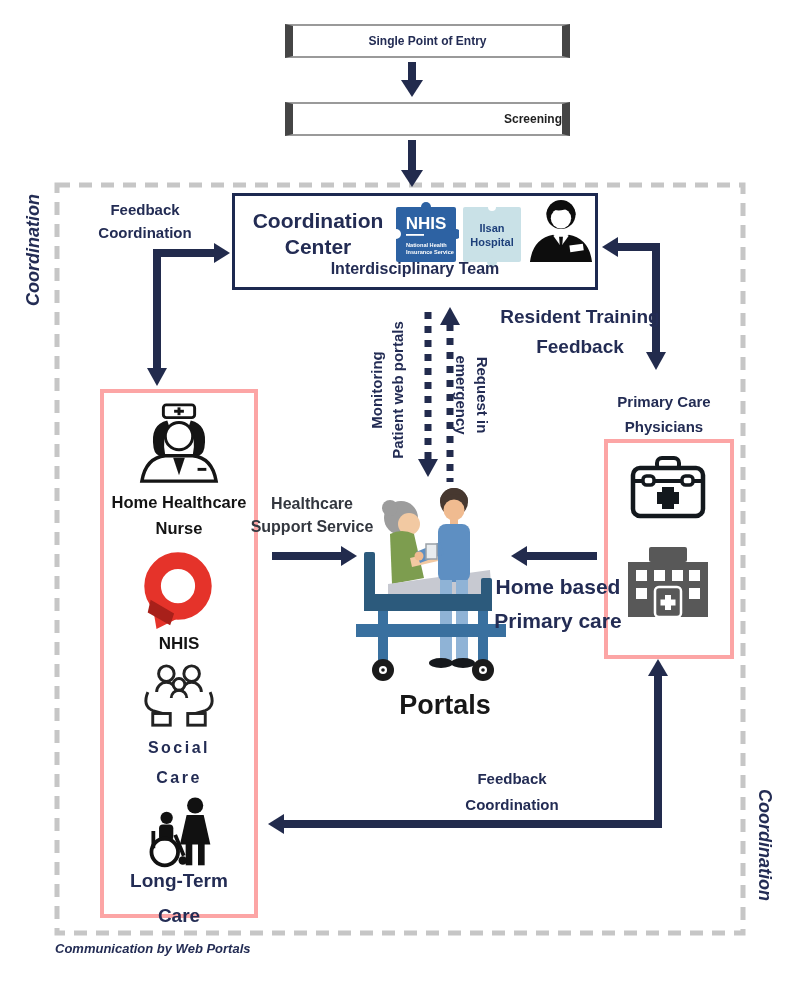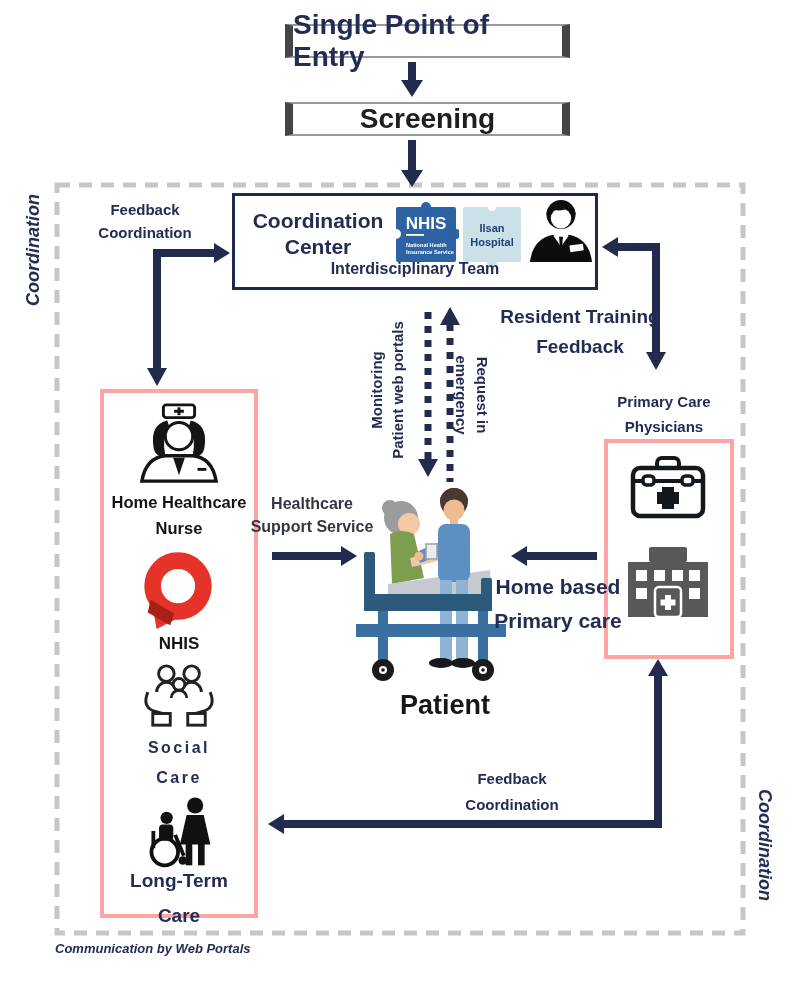--- a/index.html
+++ b/index.html
@@ -7,21 +7,21 @@
           font-family:"Liberation Sans",sans-serif;}
   .abs{position:absolute;}
   .lbl{position:absolute;font-weight:bold;text-align:center;color:#232c54;z-index:3;}
   .overlay{position:absolute;left:0;top:0;z-index:1;pointer-events:none;}
   .overlay line,.overlay path{stroke:#222b4d;}
   .overlay polygon{fill:#222b4d;}
   .proc{position:absolute;left:285px;width:269px;height:30px;background:#fff;z-index:3;
         border-top:2px solid #9a9a9a;border-bottom:2px solid #9a9a9a;
         border-left:8px solid #454545;border-right:8px solid #454545;
         display:flex;align-items:center;justify-content:center;
-        font-size:28px;font-weight:bold;}
+        font-size:12px;font-weight:bold;}
   .cc-box{position:absolute;left:232px;top:193px;width:360px;height:91px;background:#fff;
           border:3px solid #1d2950;z-index:2;}
   .svc-box{position:absolute;background:#fff;border:4px solid #fca5a5;z-index:2;}
   .rot{display:flex;align-items:center;justify-content:center;}
   .two-line{white-space:pre-line;}
 </style>
 </head>
 <body>
 
 <div class="canvas">
@@ -74,21 +74,21 @@
     <g>
       <path d="M 658 676 L 658 824 L 284 824" fill="none" stroke-width="8"></path>
       <polygon points="648,676 668,676 658,659"></polygon>
       <polygon points="284,814 284,834 268,824"></polygon>
     </g>
   </svg>
 
   <div class="proc" style="top:24px;color:#232c54;">
     <span>Single Point of Entry</span>
   </div>
-  <div class="proc" style="top:102px;color:#1f1f1f;">
+  <div class="proc" style="top:102px;color:#1f1f1f;justify-content:flex-end;">
     <span>Screening</span>
   </div>
 
   <div class="lbl rot two-line" style="left:-52px;top:238px;width:170px;height:24px;transform:rotate(-90deg);font-size:18px;font-style:italic;">Coordination</div>
   <div class="lbl rot two-line" style="left:680px;top:833px;width:170px;height:24px;transform:rotate(90deg);font-size:18px;font-style:italic;">Coordination</div>
   <div class="lbl" style="left:55px;top:941px;width:420px;text-align:left;font-size:13px;font-style:italic;">Communication by Web Portals</div>
 
   <div class="cc-box">
     <div class="lbl two-line" style="left:4px;top:12px;width:158px;font-size:21px;line-height:1.25;">Coordination
 Center</div>
@@ -250,15 +250,15 @@
     <rect x="16" y="158" width="150" height="13" fill="#39709f"></rect>
     <rect x="38" y="145" width="10" height="52" fill="#39709f"></rect>
     <rect x="138" y="145" width="10" height="52" fill="#39709f"></rect>
     <circle cx="43" cy="204" r="11" fill="#1b1b1b"></circle>
       <circle cx="43" cy="204" r="4" fill="#fff"></circle>
     <circle cx="43" cy="204" r="1.8" fill="#1b1b1b"></circle>
     <circle cx="143" cy="204" r="11" fill="#1b1b1b"></circle>
       <circle cx="143" cy="204" r="4" fill="#fff"></circle>
     <circle cx="143" cy="204" r="1.8" fill="#1b1b1b"></circle>
   </svg>
-  <div class="lbl" style="left:360px;top:690px;width:170px;font-size:27px;color:#171717;">Patient</div>
+  <div class="lbl" style="left:360px;top:690px;width:170px;font-size:27px;color:#171717;">Portals</div>
 
 </div>
 
 </body></html>

